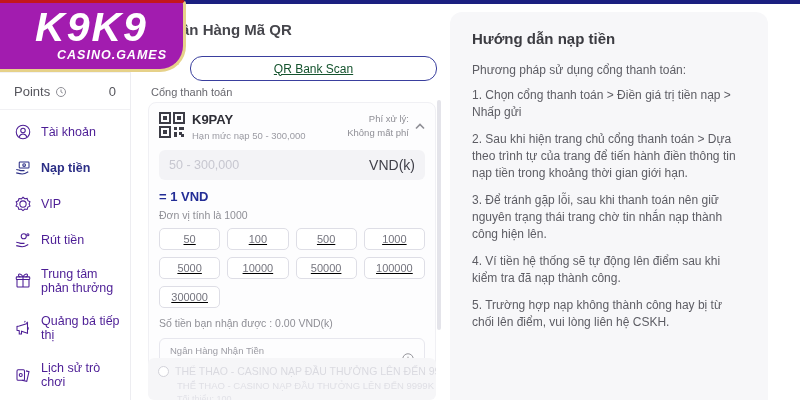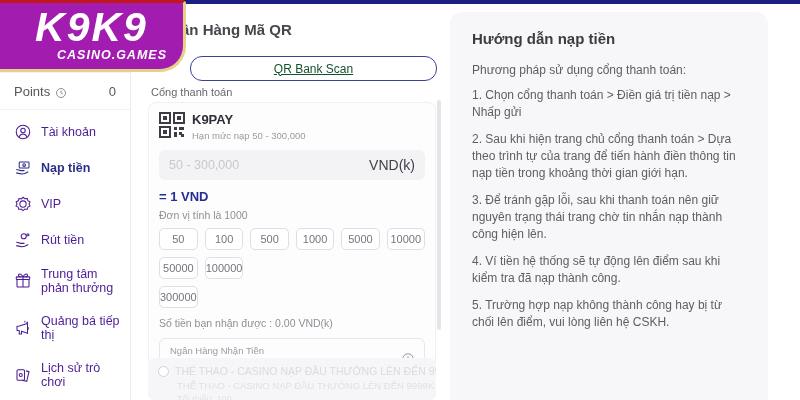--- a/index.html
+++ b/index.html
@@ -16,21 +16,21 @@
     letter-spacing:2px; text-align:center; line-height:46px; margin-top:1px; }
   .logo-sub { color:#fff; font-style:italic; font-weight:700; font-size:12.5px;
     letter-spacing:1px; text-align:right; padding-right:16px; margin-top:-2px; }
 
   
   .sidebar { position:absolute; left:0; top:72px; width:131px; height:328px;
     background:#fff; border-right:1px solid #ededf1; }
   .points-row { display:flex; align-items:center; justify-content:space-between;
     padding:11px 14px 10px 14px; border-top:1px solid #f1f1f4; border-bottom:1px solid #f1f1f4;
     font-size:13px; color:#55555c; }
-  .points-left { display:flex; align-items:flex-end; gap:5px; }
+  .points-left { display:flex; align-items:center; gap:5px; }
   .menu { padding-top:4px; }
   .menu-item { display:flex; align-items:center; gap:9px; padding:9px 8px 9px 14px;
     font-size:12.5px; color:#4c1d95; line-height:1.15; cursor:pointer; }
   .menu-item svg { flex:0 0 auto; }
   .menu-item.active { color:#2c2f86; font-weight:700; }
 
   
   .mid-header { position:absolute; left:161px; top:21px; z-index:1;
     font-size:15px; font-weight:700; color:#46464c; }
   .qr-scan-btn { position:absolute; left:190px; top:56px; width:247px; height:25px;
@@ -51,21 +51,21 @@
 
   .pay-body { padding:2px 10px 10px 10px; }
   .amount-box { display:flex; align-items:center; background:#f3f3f6; border-radius:6px;
     height:30px; padding:0 10px;gap:16px; }
   .amount-input { flex:1; border:none; background:transparent; outline:none;
     font-size:12.5px; color:#55555c; font-family:"Liberation Sans", sans-serif; }
   .amount-input::placeholder { color:#c7c7d0; }
   .currency { font-size:14px; color:#3f3f48; }
   .converted { margin:9px 0 5px 0; font-size:13px; font-weight:700; color:#232d96; }
   .unit-note { font-size:10.5px; color:#8f8f96; margin-bottom:7px; }
-  .denoms { display:grid; grid-template-columns:repeat(6,1fr); gap:7px; }
+  .denoms { display:grid; grid-template-columns:repeat(4,1fr); gap:7px;text-decoration:underline; }
   .denom-btn { height:22px; background:#fff; border:1px solid #dedee6; border-radius:5px;
     font-size:11px; color:#74747e; font-family:"Liberation Sans", sans-serif; cursor:pointer; }
   .denom-btn.last { grid-column:1; }
   .receive-note { margin:9px 0; font-size:10.5px; color:#8f8f96; }
   .bank-box { position:relative; border:1px solid #e7e7ee; border-radius:6px;
     padding:6px 28px 7px 10px; cursor:pointer; }
   .bank-label { font-size:9.5px; color:#9c9ca4; }
   .bank-value { font-size:13.5px; color:#3a3a42; margin-top:2px; letter-spacing:.3px; }
   .plus-ic { position:absolute; right:9px; top:13px; color:#8f8f96; }
 
@@ -211,20 +211,31 @@
           <rect x="15" y="20" width="3" height="5"></rect>
             <rect x="20" y="20" width="3" height="3"></rect>
           <rect x="22" y="22" width="3" height="3"></rect>
           </svg>
       </span>
       <div>
         <div class="pay-name">K9PAY</div>
         <div class="pay-limit">Hạn mức nạp 50 - 300,000</div>
       </div>
     </div>
+    <div class="fee-box">
+      <div>
+        <div>Phí xử lý:</div>
+        <div>Không mất phí</div>
+      </div>
+      <span class="chev">
+        <svg width="10" height="7" viewBox="0 0 10 7" fill="none" stroke="#8f8f96" stroke-width="1.6">
+          <path d="M1 5.5L5 1.5 9 5.5"></path>
+          </svg>
+      </span>
+    </div>
   </div>
   <div class="pay-body">
     <div class="amount-box">
       <input class="amount-input" placeholder="50 - 300,000" style="">
       <span class="currency">VND(k)</span>
     </div>
     <div class="converted">= 1 VND</div>
     <div class="unit-note">Đơn vị tính là 1000</div>
     <div class="denoms">
       <button class="denom-btn">50</button>

